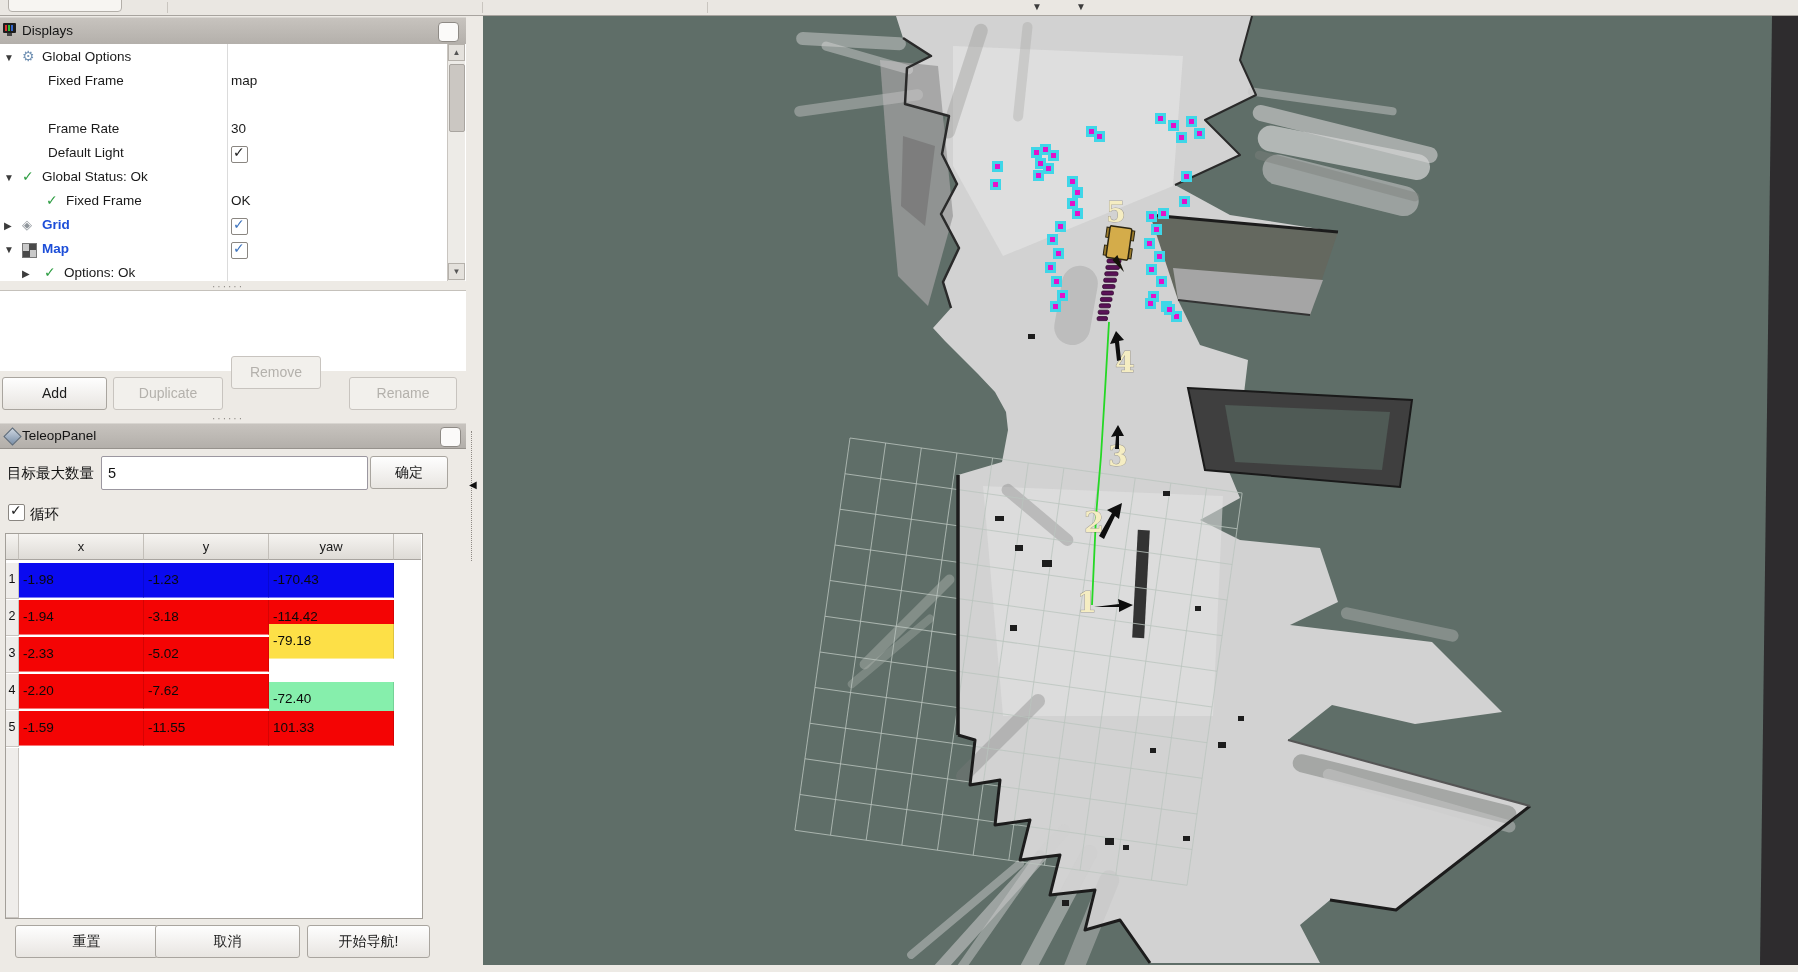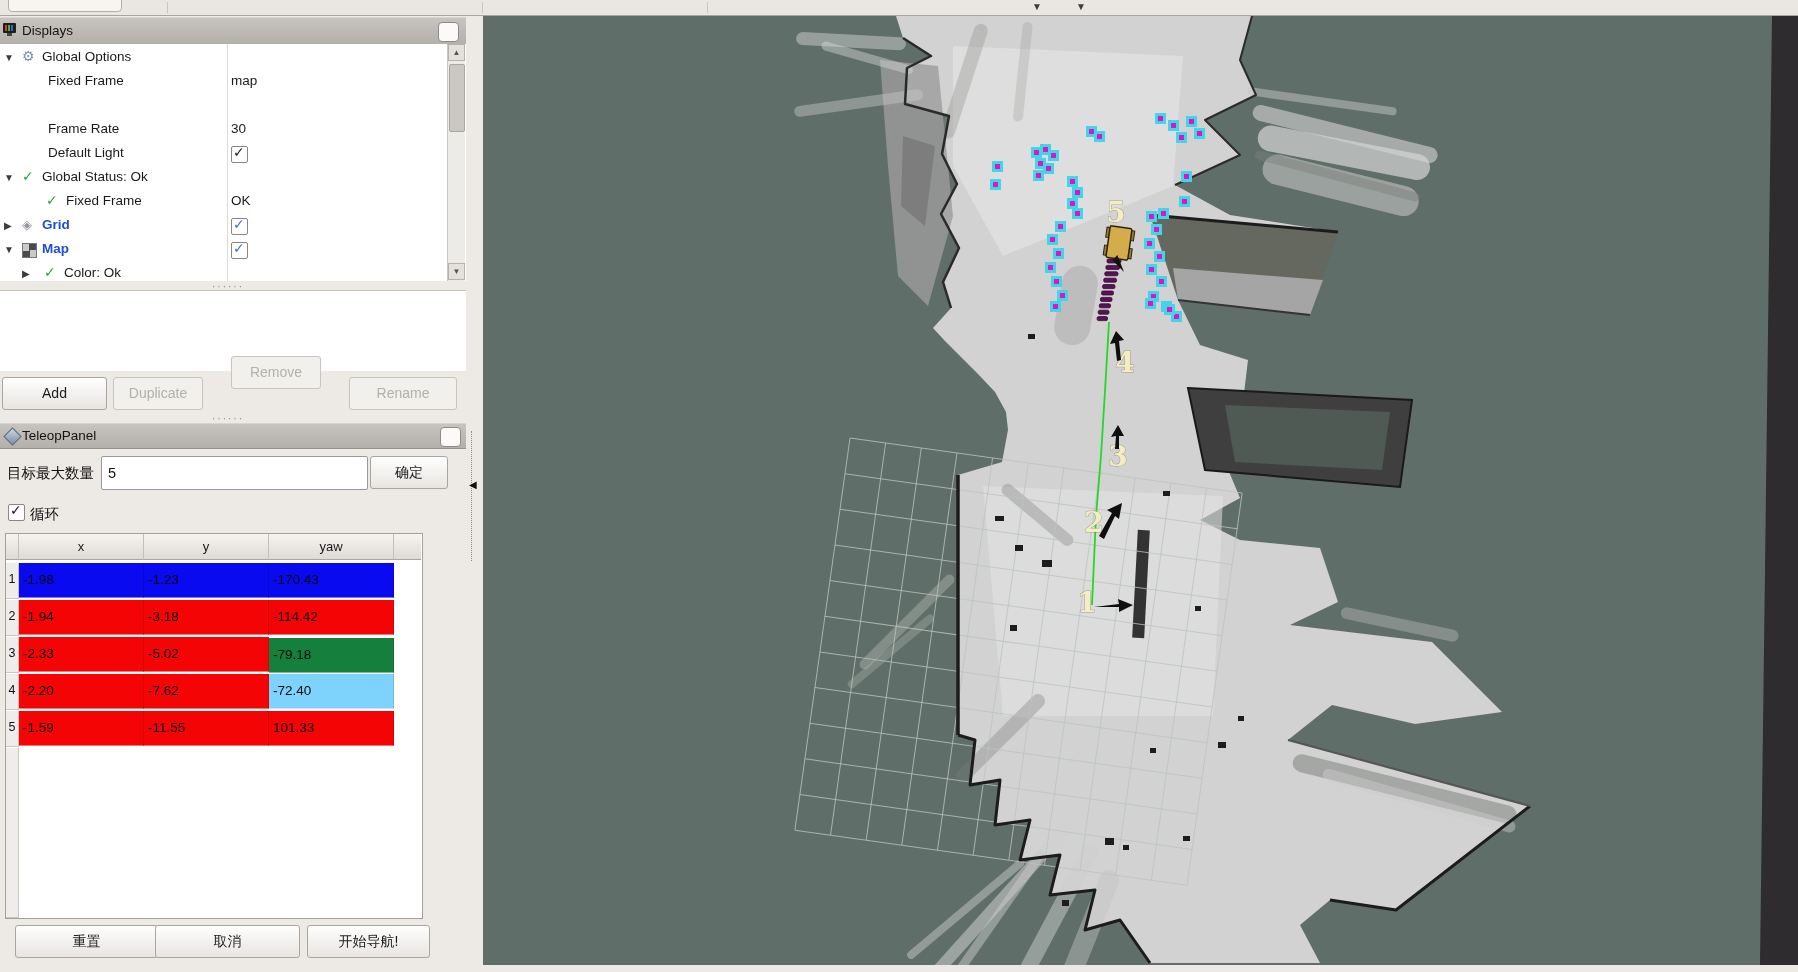--- a/index.html
+++ b/index.html
@@ -143,36 +143,36 @@
         <span class="exp" style="left: 4px;">▼</span>
         <span class="map-ic" style="left: 22px;"></span>
         <span class="lbl display" style="left: 42px;">Map</span>
         <span class="cbx" style="left: 231px; top: 4px;">
           <span style="color: rgb(63, 116, 189);">✓</span>
         </span>
       </div>
       <div class="trow" style="top: 218px;">
         <span class="exp" style="left: 22px;">▶</span>
         <span class="check-ic" style="left: 44px;">✓</span>
-        <span class="lbl" style="left: 64px;">Color: Ok</span>
+        <span class="lbl" style="left: 64px;">Options: Ok</span>
       </div>
     </div>
 
   <div id="vscroll" class="abs">
     <div class="sb-btn" style="top:0">▲</div>
     <div class="sb-thumb"></div>
     <div class="sb-btn" style="top:219px">▼</div>
   </div>
 
   <div class="dots abs" style="left:212px;top:265px">······</div>
   <div class="abs" style="left:0;top:274px;width:466px;height:80px;background:#fff;border-top:1px solid #c5c1bb"></div>
 
   <div id="dock-buttons">
       <div class="btn" style="left: 2px; top: 361px; width: 105px;">Add</div>
-      <div class="btn disabled" style="left: 113px; top: 361px; width: 90px;">Duplicate</div>
+      <div class="btn disabled" style="left: 113px; top: 361px; width: 110px;">Duplicate</div>
       <div class="btn disabled" style="left: 231px; top: 340px; width: 90px;">Remove</div>
       <div class="btn disabled" style="left: 349px; top: 361px; width: 108px;">Rename</div>
     </div>
   <div class="dots abs" style="left:212px;top:397px">······</div>
 
   <div class="panel-titlebar abs" style="top:407px;height:24px">
     <div style="position:absolute;left:6px;top:6px;width:11px;height:11px;transform:rotate(45deg);
          background:linear-gradient(135deg,#cdd6e0,#7a8fa8);border:1px solid #5a6a7a"></div>
     <span class="panel-title" style="top:4px">TeleopPanel</span>
     <div class="float-btn" style="left:440px;top:3px"></div>
@@ -197,25 +197,25 @@
       <div class="cell" style="left: 13px; top: 29px; width: 125px; background: rgb(10, 10, 240);">-1.98</div>
       <div class="cell" style="left: 138px; top: 29px; width: 125px; background: rgb(10, 10, 240);">-1.23</div>
       <div class="cell" style="left: 263px; top: 29px; width: 125px; background: rgb(10, 10, 240);">-170.43</div>
       <div class="rowhdr" style="top: 66px; height: 36px; padding-top: 9px;">2</div>
       <div class="cell" style="left: 13px; top: 66px; width: 125px; background: rgb(244, 4, 4);">-1.94</div>
       <div class="cell" style="left: 138px; top: 66px; width: 125px; background: rgb(244, 4, 4);">-3.18</div>
       <div class="cell" style="left: 263px; top: 66px; width: 125px; background: rgb(244, 4, 4);">-114.42</div>
       <div class="rowhdr" style="top: 103px; height: 36px; padding-top: 9px;">3</div>
       <div class="cell" style="left: 13px; top: 103px; width: 125px; background: rgb(244, 4, 4);">-2.33</div>
       <div class="cell" style="left: 138px; top: 103px; width: 125px; background: rgb(244, 4, 4);">-5.02</div>
-      <div class="cell" style="left: 263px; top: 104px; width: 125px; background: #15803d;">-79.18</div>
+      <div class="cell" style="left: 263px; top: 90px; width: 125px; background: #fde047;">-79.18</div>
       <div class="rowhdr" style="top: 140px; height: 36px; padding-top: 9px;">4</div>
       <div class="cell" style="left: 13px; top: 140px; width: 125px; background: rgb(244, 4, 4);">-2.20</div>
       <div class="cell" style="left: 138px; top: 140px; width: 125px; background: rgb(244, 4, 4);">-7.62</div>
-      <div class="cell" style="left: 263px; top: 140px; width: 125px; background: #7dd3fc;">-72.40</div>
+      <div class="cell" style="left: 263px; top: 148px; width: 125px; background: #86efac;">-72.40</div>
       <div class="rowhdr" style="top: 177px; height: 36px; padding-top: 9px;">5</div>
       <div class="cell" style="left: 13px; top: 177px; width: 125px; background: rgb(244, 4, 4);">-1.59</div>
       <div class="cell" style="left: 138px; top: 177px; width: 125px; background: rgb(244, 4, 4);">-11.55</div>
       <div class="cell" style="left: 263px; top: 177px; width: 125px; background: rgb(244, 4, 4);">101.33</div>
       <div class="rowhdr" style="top: 214px; height: 170px;"></div>
     </div>
 
   <div id="teleop-buttons">
       <div class="btn" style="left: 15px; top: 909px; width: 143px;">重置</div>
       <div class="btn" style="left: 155px; top: 909px; width: 145px;">取消</div>

